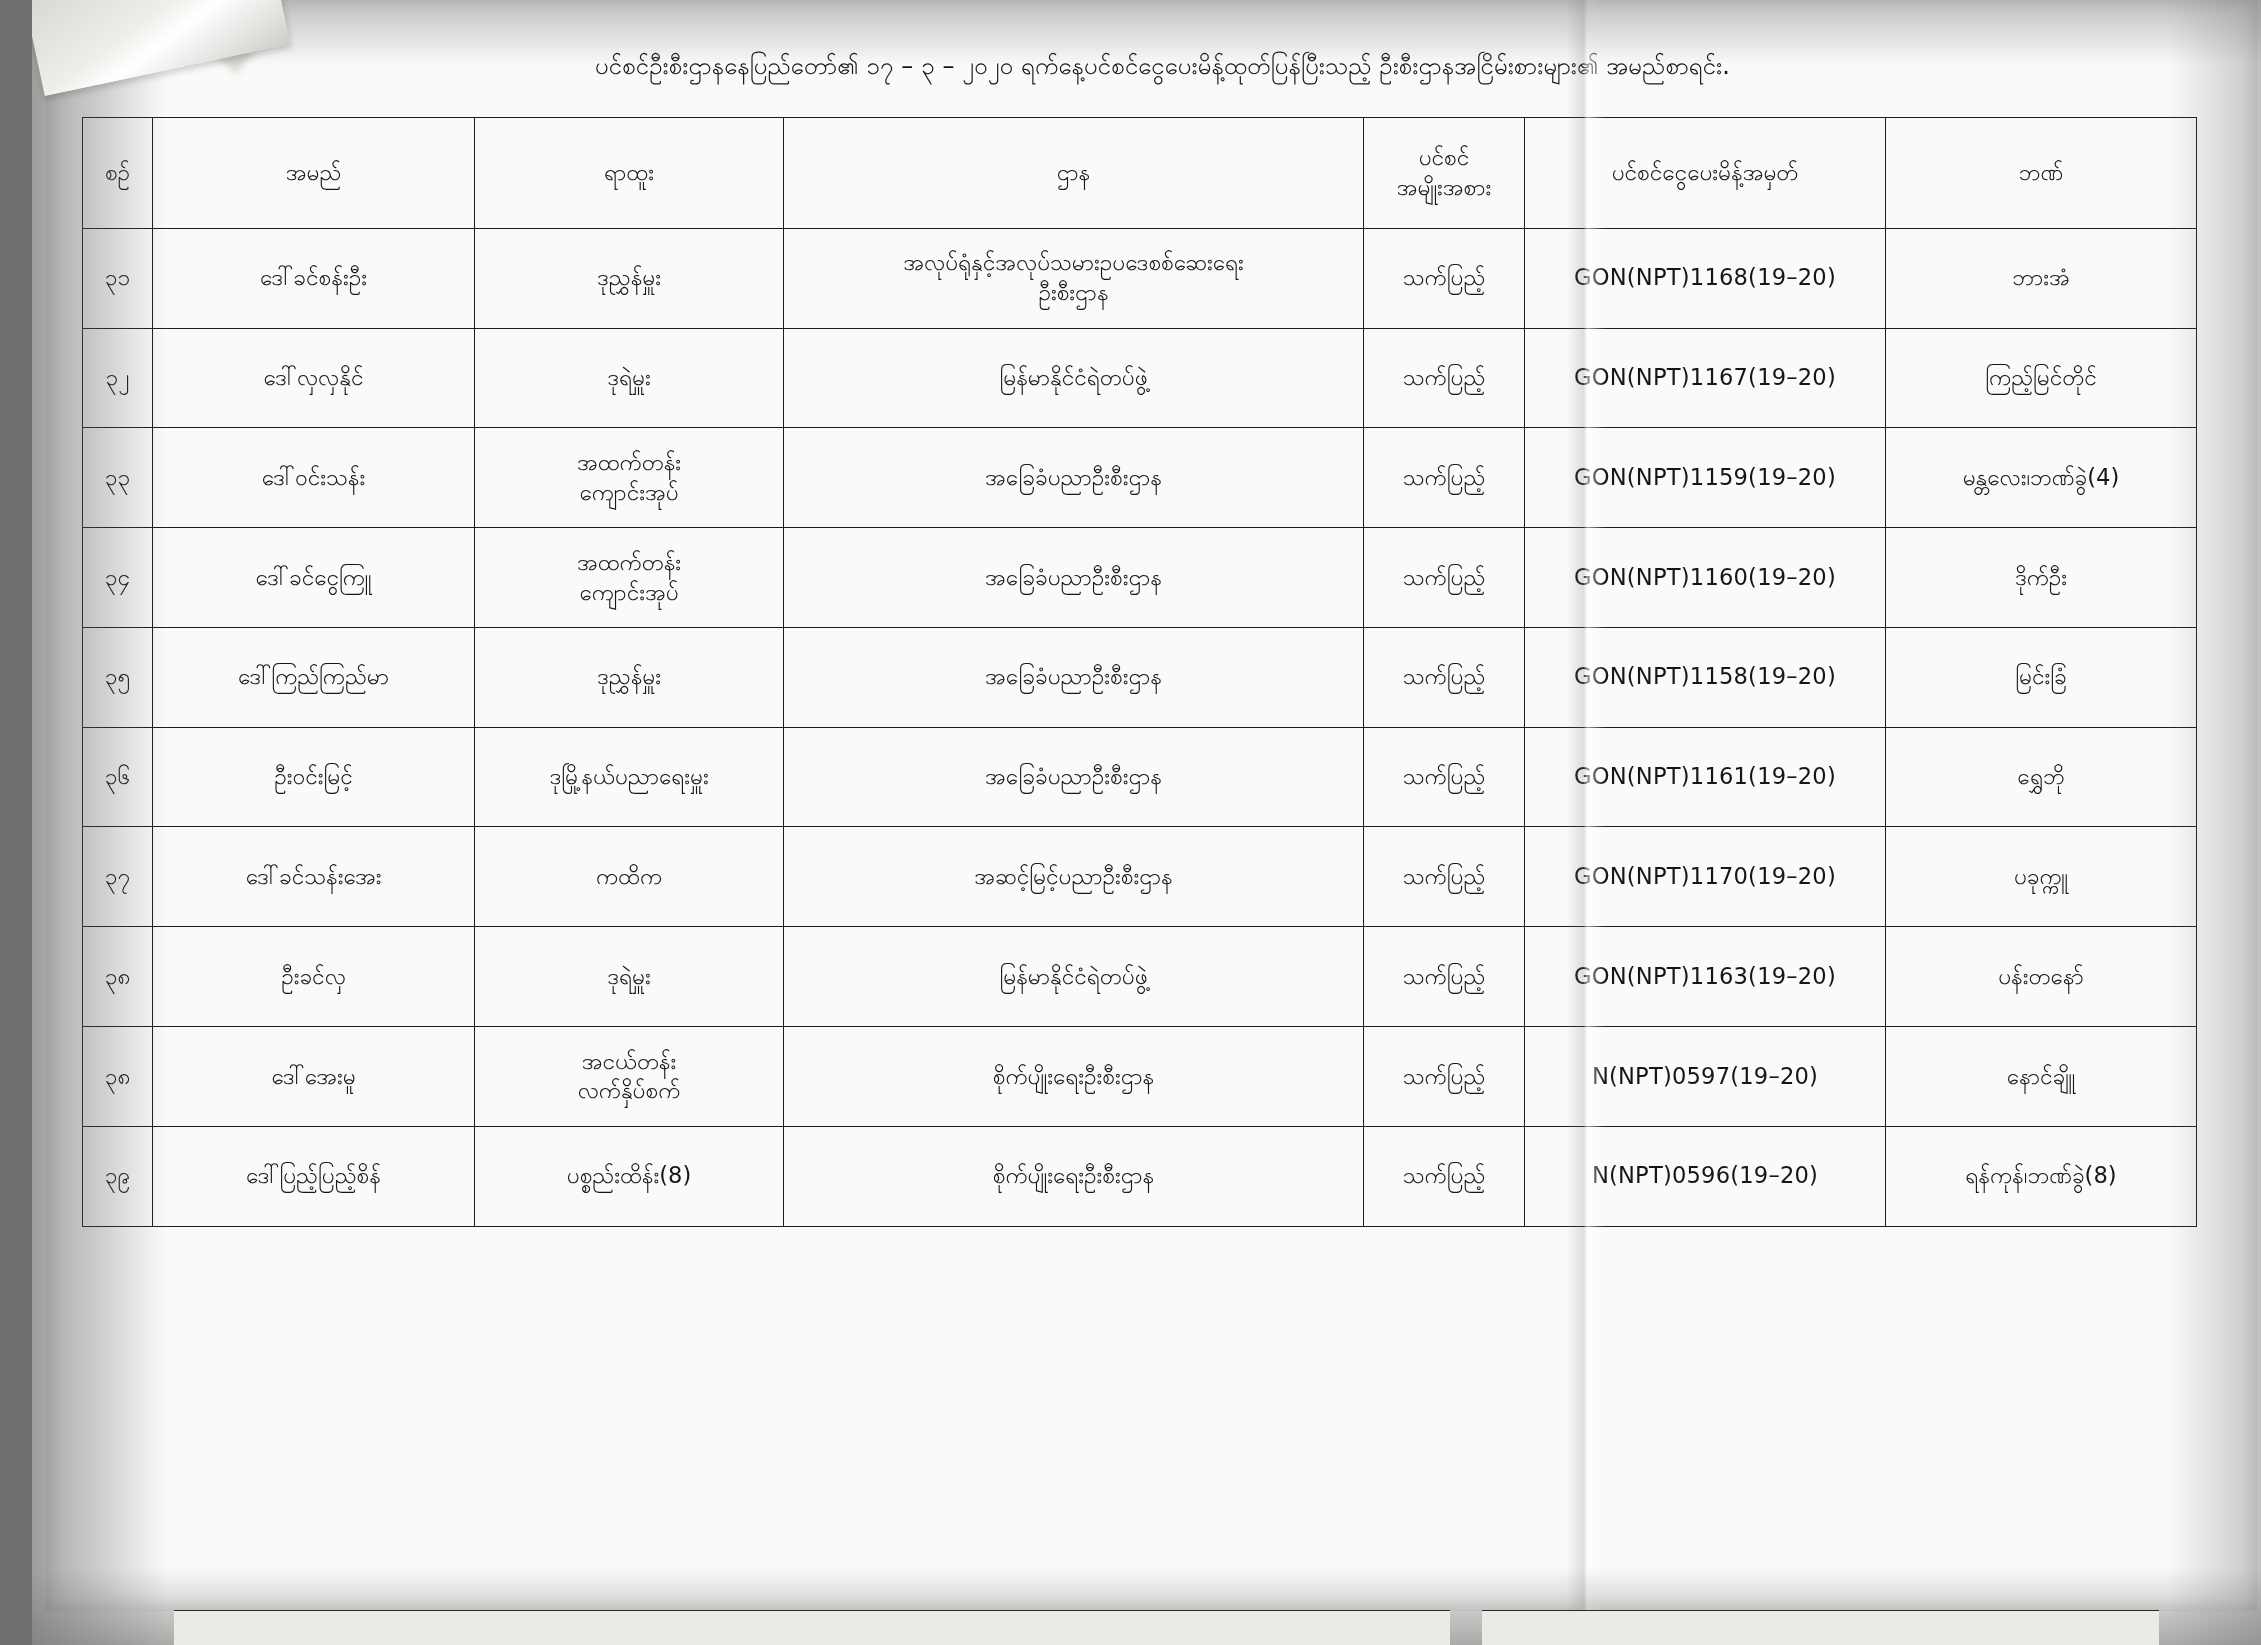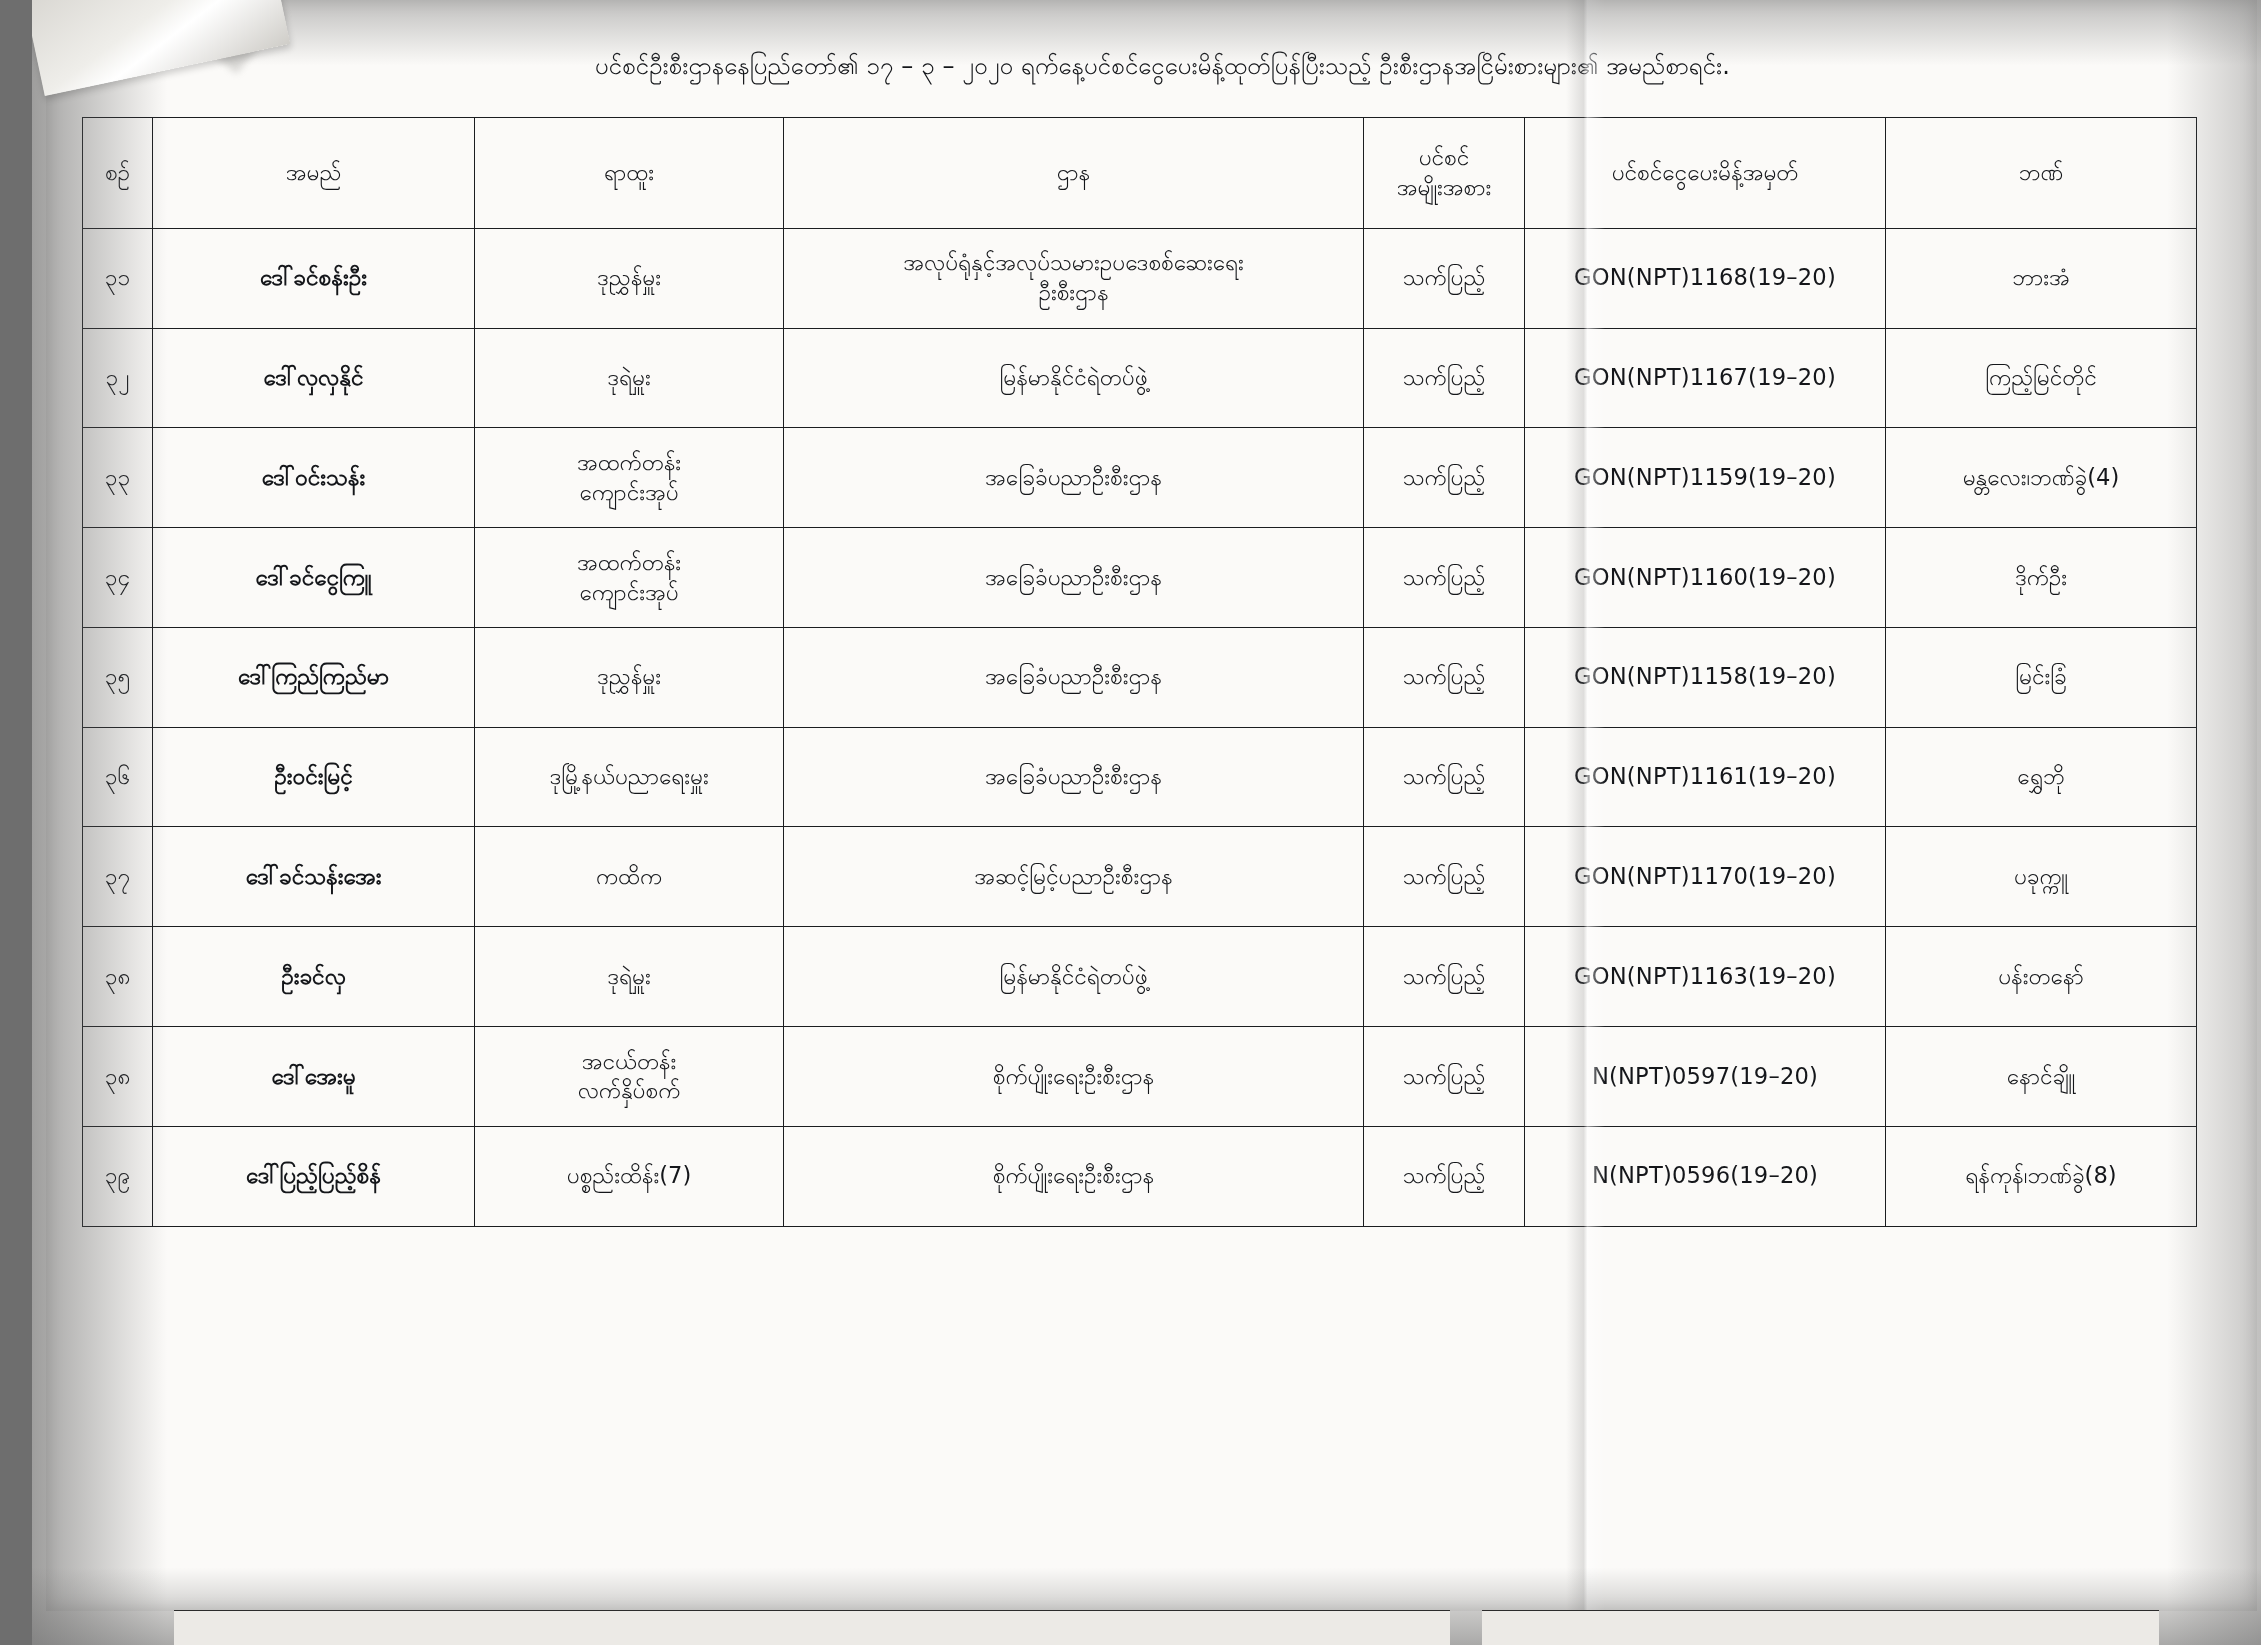--- a/index.html
+++ b/index.html
@@ -135,21 +135,20 @@
   col.c-name { width: 322px; }
   col.c-rank { width: 309px; }
   col.c-dept { width: 580px; }
   col.c-type { width: 161px; }
   col.c-num  { width: 361px; }
   col.c-bank { width: 311px; }
 
   td.name-cell {
     text-align: left;
     padding-left: 11.6px;
-    font-weight: bold;
   }
   td.no-cell {
     font-size: 23px;
   }
   td.num-cell {
     font-family: "DejaVu Sans", "Liberation Sans", sans-serif;
     font-size: 22px;
     letter-spacing: 0.2px;
   }
   .two-line { display: block; }
@@ -276,21 +275,21 @@
             <span class="two-line">လက်နှိပ်စက်</span>
           </td>
           <td>စိုက်ပျိုးရေးဦးစီးဌာန</td>
           <td>သက်ပြည့်</td>
           <td class="num-cell">N(NPT)0597(19–20)</td>
           <td>နောင်ချိူ</td>
         </tr>
         <tr>
           <td class="no-cell">၃၉</td>
           <td class="name-cell">ဒေါ်ပြည့်ပြည့်စိန်</td>
-          <td>ပစ္စည်းထိန်း(7)</td>
+          <td>ပစ္စည်းထိန်း(8)</td>
           <td>စိုက်ပျိုးရေးဦးစီးဌာန</td>
           <td>သက်ပြည့်</td>
           <td class="num-cell">N(NPT)0596(19–20)</td>
           <td>ရန်ကုန်၊ဘဏ်ခွဲ(8)</td>
         </tr>
       </tbody>
   </table>
 
   <div class="crease"></div>
   <div class="shade-left"></div>

